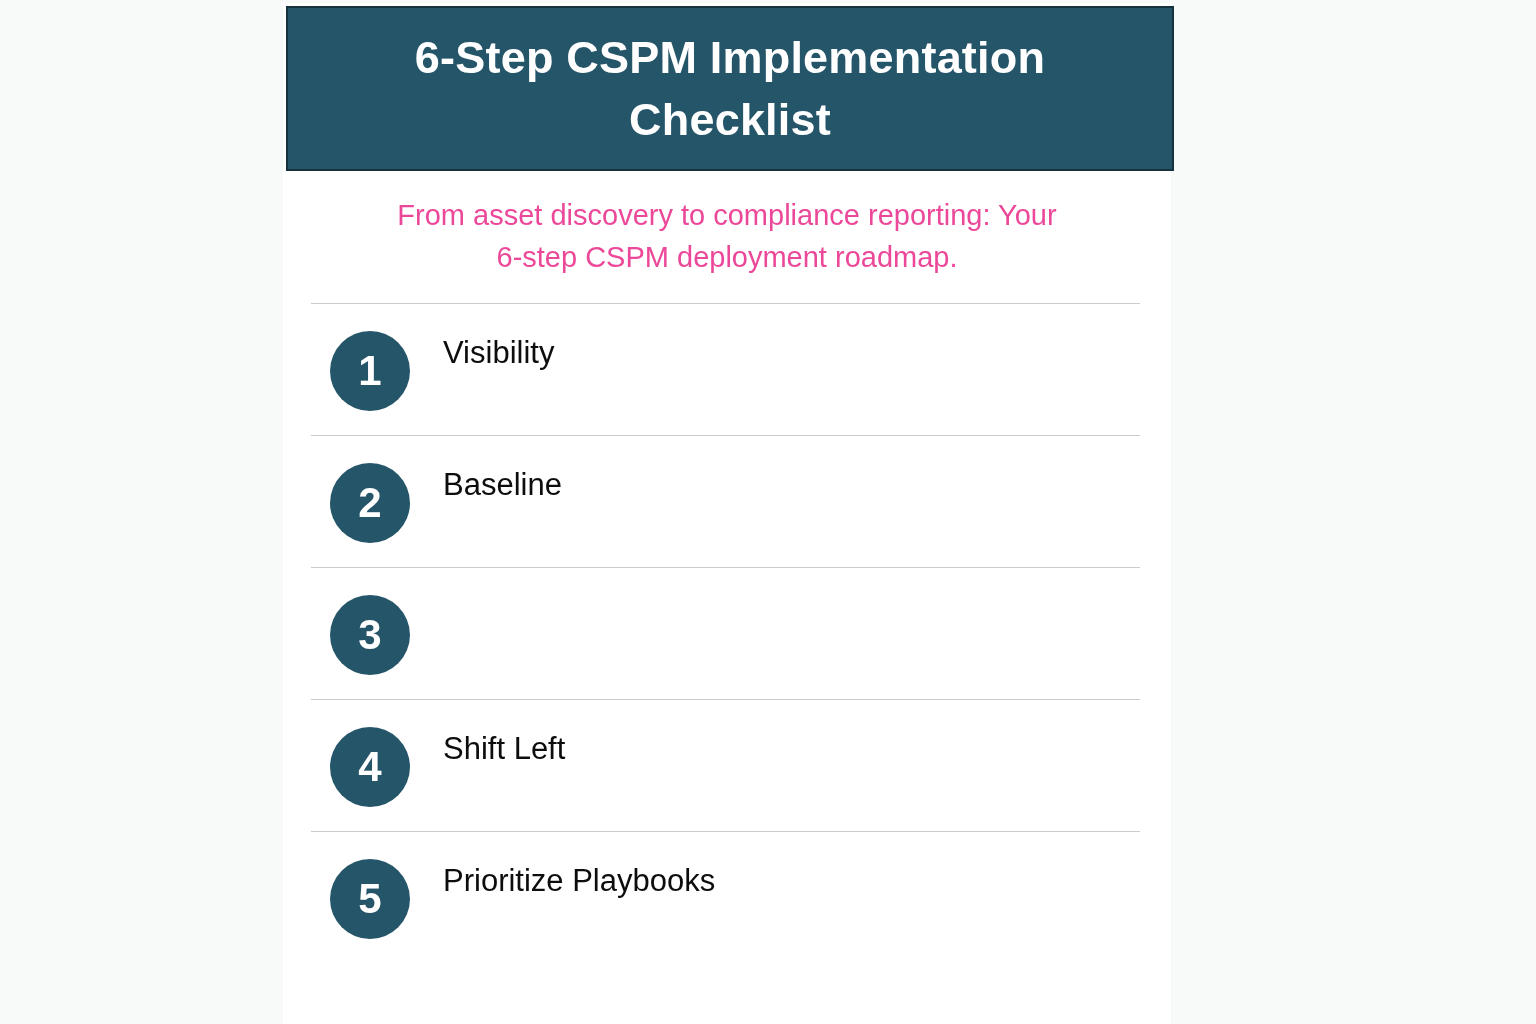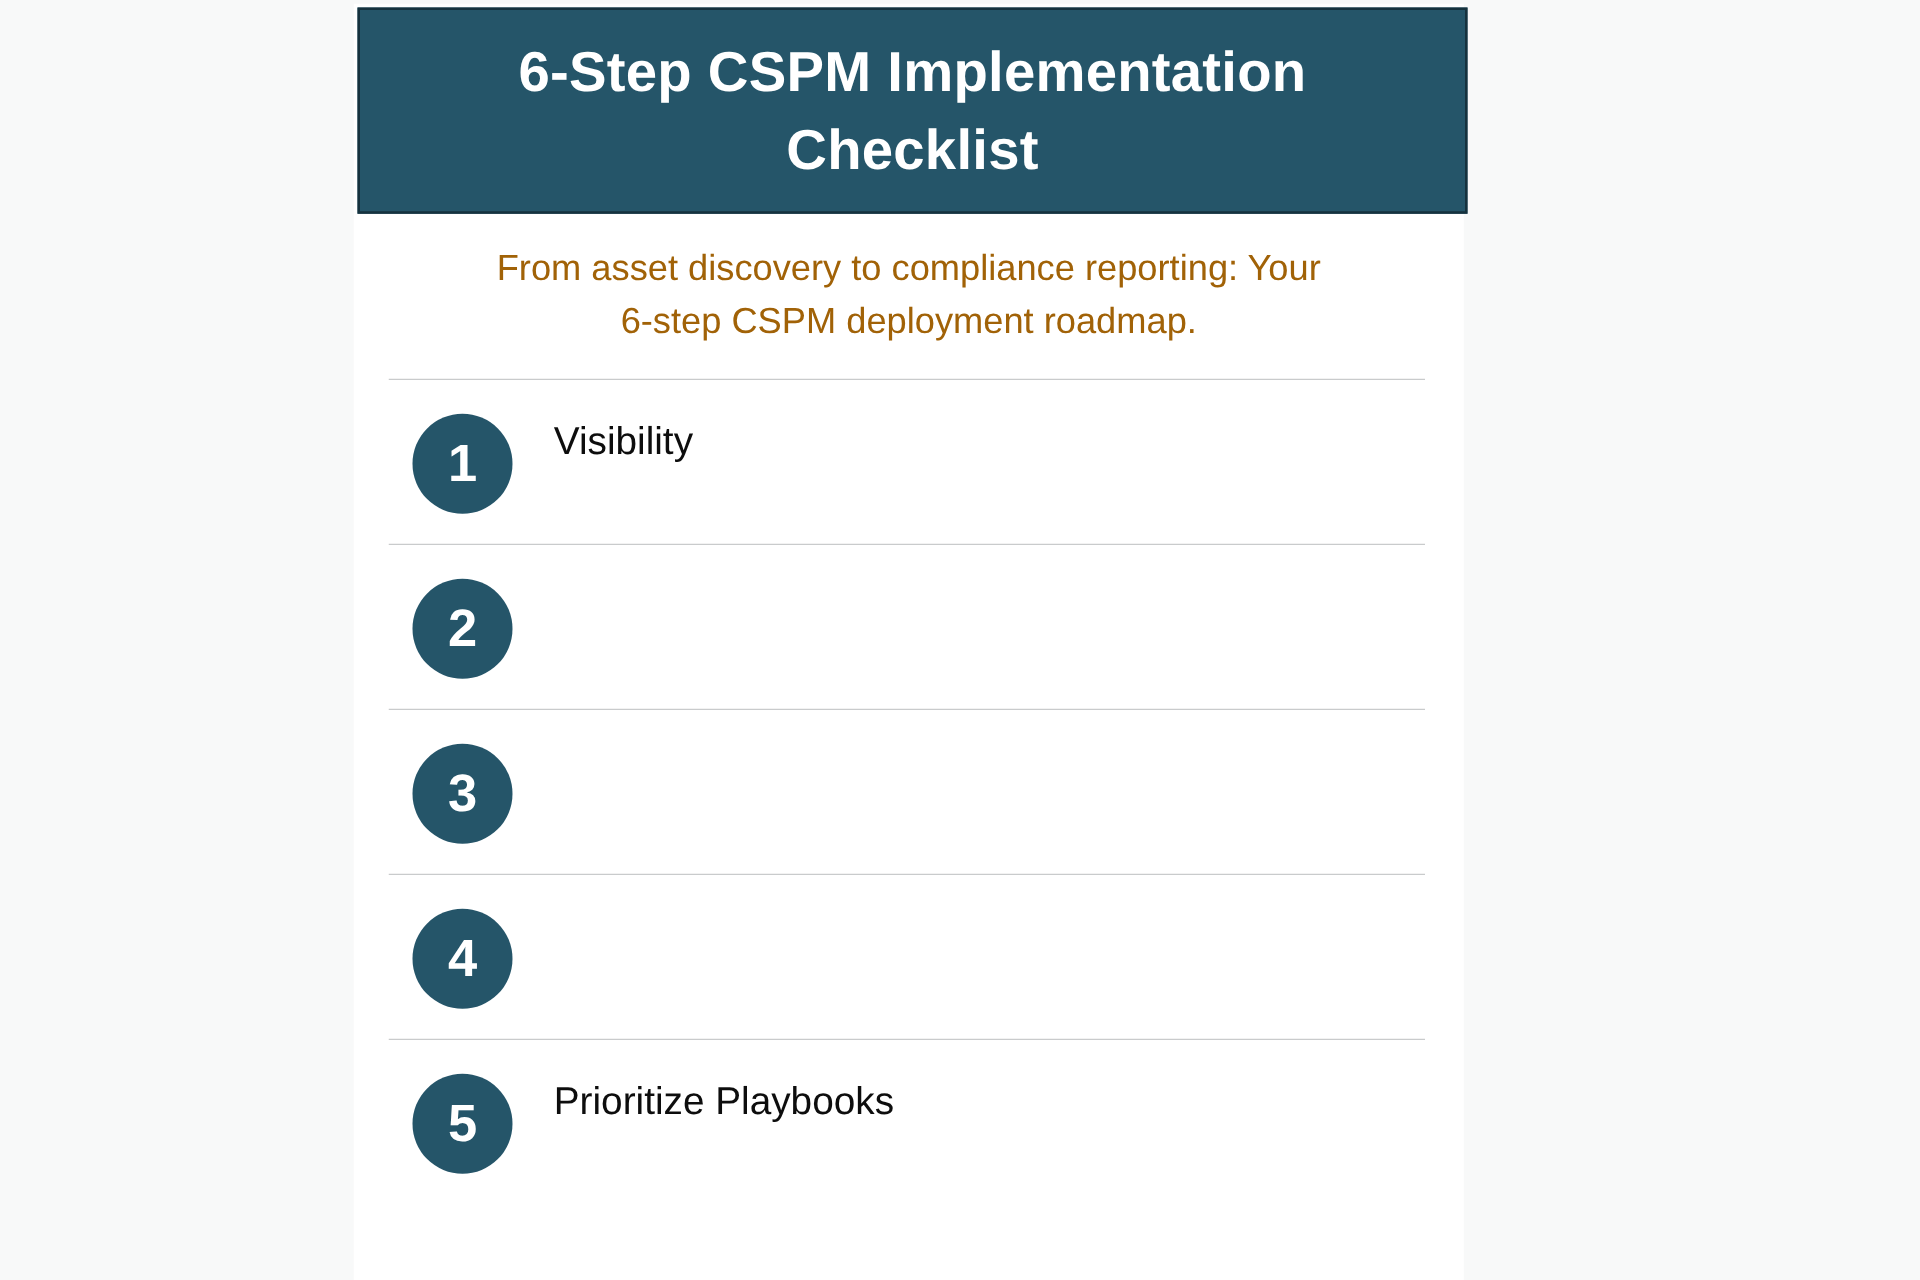--- a/index.html
+++ b/index.html
@@ -32,21 +32,21 @@
     line-height: 1.36;
     max-width: 760px;
     letter-spacing: 0.2px;
   }
   .subtitle-wrap {
     padding: 20px 0 22px 0;
   }
   .subtitle {
     font-size: 29px;
     line-height: 1.45;
-    color: #a16207;
+    color: #ec4899;
     text-align: center;
     max-width: 660px;
     margin: 0 auto;
   }
   .divider {
     border-top: 1px solid #c9cbcc;
     margin-left: 28px;
     margin-right: 31px;
     height: 0;
   }
@@ -104,34 +104,36 @@
     <div class="step-text">
       <div class="step-title">Visibility</div>
     </div>
   </div>
 
   <div class="divider"></div>
 
   <div class="step">
     <div class="badge">2</div>
     <div class="step-text">
+      <div class="step-title">Baseline</div>
     </div>
   </div>
 
   <div class="divider"></div>
 
   <div class="step">
     <div class="badge">3</div>
   </div>
 
   <div class="divider"></div>
 
   <div class="step">
     <div class="badge">4</div>
     <div class="step-text">
+      <div class="step-title">Shift Left</div>
     </div>
   </div>
 
   <div class="divider"></div>
 
   <div class="step">
     <div class="badge">5</div>
     <div class="step-text">
       <div class="step-title">Prioritize Playbooks</div>
     </div>

